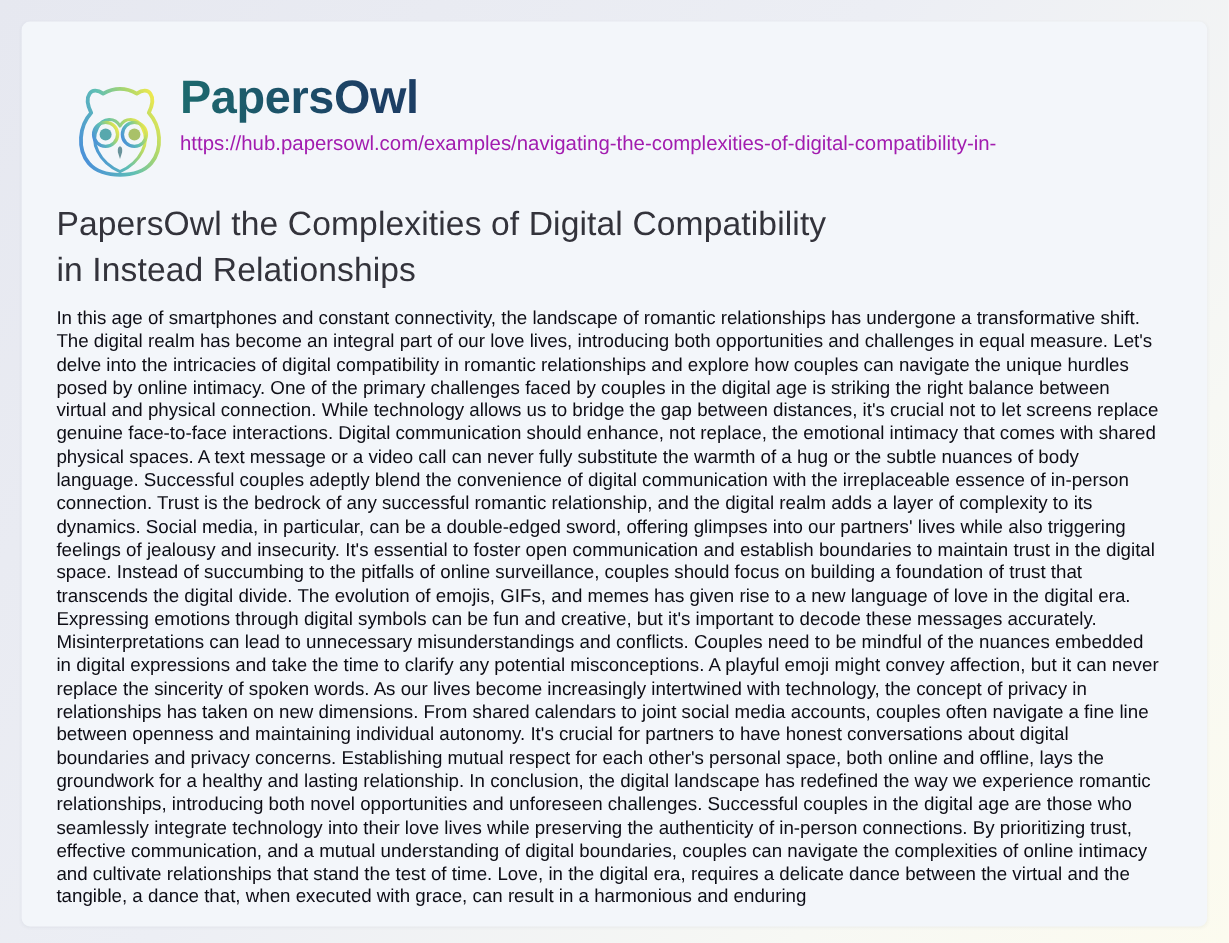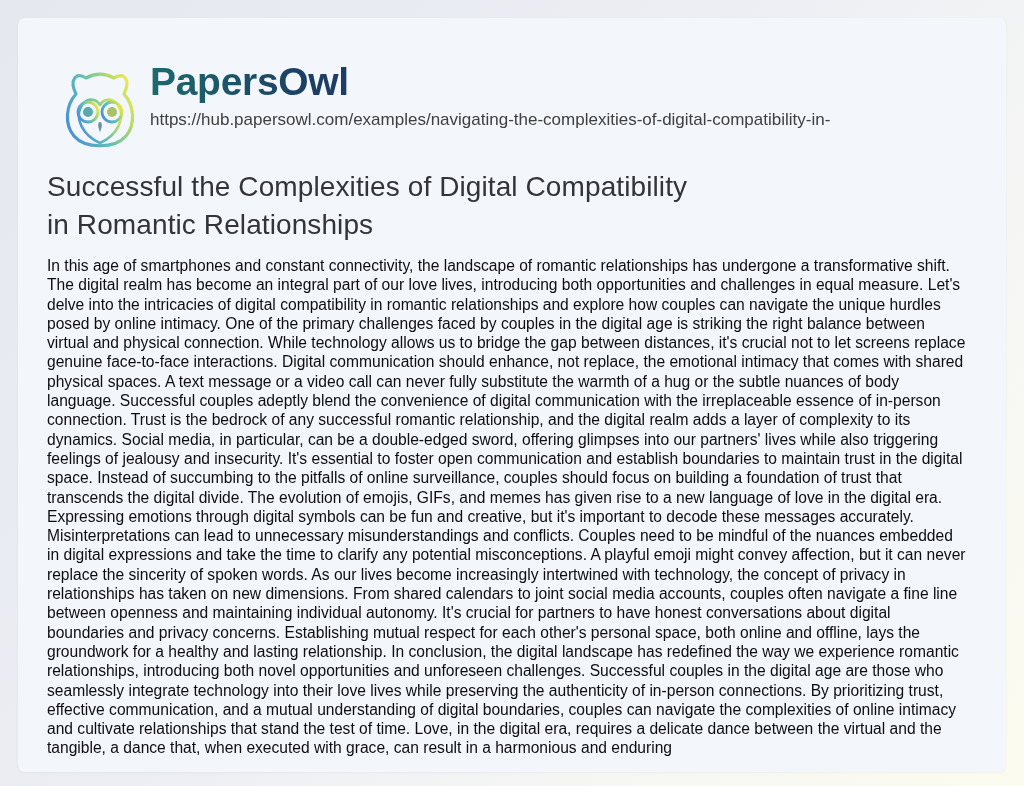--- a/index.html
+++ b/index.html
@@ -34,21 +34,21 @@
     background: linear-gradient(90deg, #1d6a6e 0%, #1c3e64 80%);
     -webkit-background-clip: text;
     background-clip: text;
     -webkit-text-fill-color: transparent;
   }
   .url {
     position: absolute;
     left: 132px; top: 89px;
     font-size: 17px;
     line-height: 26px;
-    color: #404040;
+    color: #a21caf;
     cursor: pointer;
   }
   .url span { display: block; }
   .title {
     position: absolute;
     left: 29px; top: 150px;
     margin: 0;
     font-size: 28px;
     line-height: 38px;
     font-weight: 400;
@@ -93,19 +93,19 @@
     </svg>
   </div>
 
   <div class="brand">PapersOwl</div>
 
   <div class="url">
     <span>https://hub.papersowl.com/examples/navigating-the-complexities-of-digital-compatibility-in-</span>
   </div>
 
   <h1 class="title">
-    <span>Successful the Complexities of Digital Compatibility</span>
-    <span>in Romantic Relationships</span>
+    <span>PapersOwl the Complexities of Digital Compatibility</span>
+    <span>in Instead Relationships</span>
   </h1>
 
   <p class="essay">In this age of smartphones and constant connectivity, the landscape of romantic relationships has undergone a transformative shift. The digital realm has become an integral part of our love lives, introducing both opportunities and challenges in equal measure. Let's delve into the intricacies of digital compatibility in romantic relationships and explore how couples can navigate the unique hurdles posed by online intimacy. One of the primary challenges faced by couples in the digital age is striking the right balance between virtual and physical connection. While technology allows us to bridge the gap between distances, it's crucial not to let screens replace genuine face-to-face interactions. Digital communication should enhance, not replace, the emotional intimacy that comes with shared physical spaces. A text message or a video call can never fully substitute the warmth of a hug or the subtle nuances of body language. Successful couples adeptly blend the convenience of digital communication with the irreplaceable essence of in-person connection. Trust is the bedrock of any successful romantic relationship, and the digital realm adds a layer of complexity to its dynamics. Social media, in particular, can be a double-edged sword, offering glimpses into our partners' lives while also triggering feelings of jealousy and insecurity. It's essential to foster open communication and establish boundaries to maintain trust in the digital space. Instead of succumbing to the pitfalls of online surveillance, couples should focus on building a foundation of trust that transcends the digital divide. The evolution of emojis, GIFs, and memes has given rise to a new language of love in the digital era. Expressing emotions through digital symbols can be fun and creative, but it's important to decode these messages accurately. Misinterpretations can lead to unnecessary misunderstandings and conflicts. Couples need to be mindful of the nuances embedded in digital expressions and take the time to clarify any potential misconceptions. A playful emoji might convey affection, but it can never replace the sincerity of spoken words. As our lives become increasingly intertwined with technology, the concept of privacy in relationships has taken on new dimensions. From shared calendars to joint social media accounts, couples often navigate a fine line between openness and maintaining individual autonomy. It's crucial for partners to have honest conversations about digital boundaries and privacy concerns. Establishing mutual respect for each other's personal space, both online and offline, lays the groundwork for a healthy and lasting relationship. In conclusion, the digital landscape has redefined the way we experience romantic relationships, introducing both novel opportunities and unforeseen challenges. Successful couples in the digital age are those who seamlessly integrate technology into their love lives while preserving the authenticity of in-person connections. By prioritizing trust, effective communication, and a mutual understanding of digital boundaries, couples can navigate the complexities of online intimacy and cultivate relationships that stand the test of time. Love, in the digital era, requires a delicate dance between the virtual and the tangible, a dance that, when executed with grace, can result in a harmonious and enduring</p>
 
 </div>
 
 </body></html>

